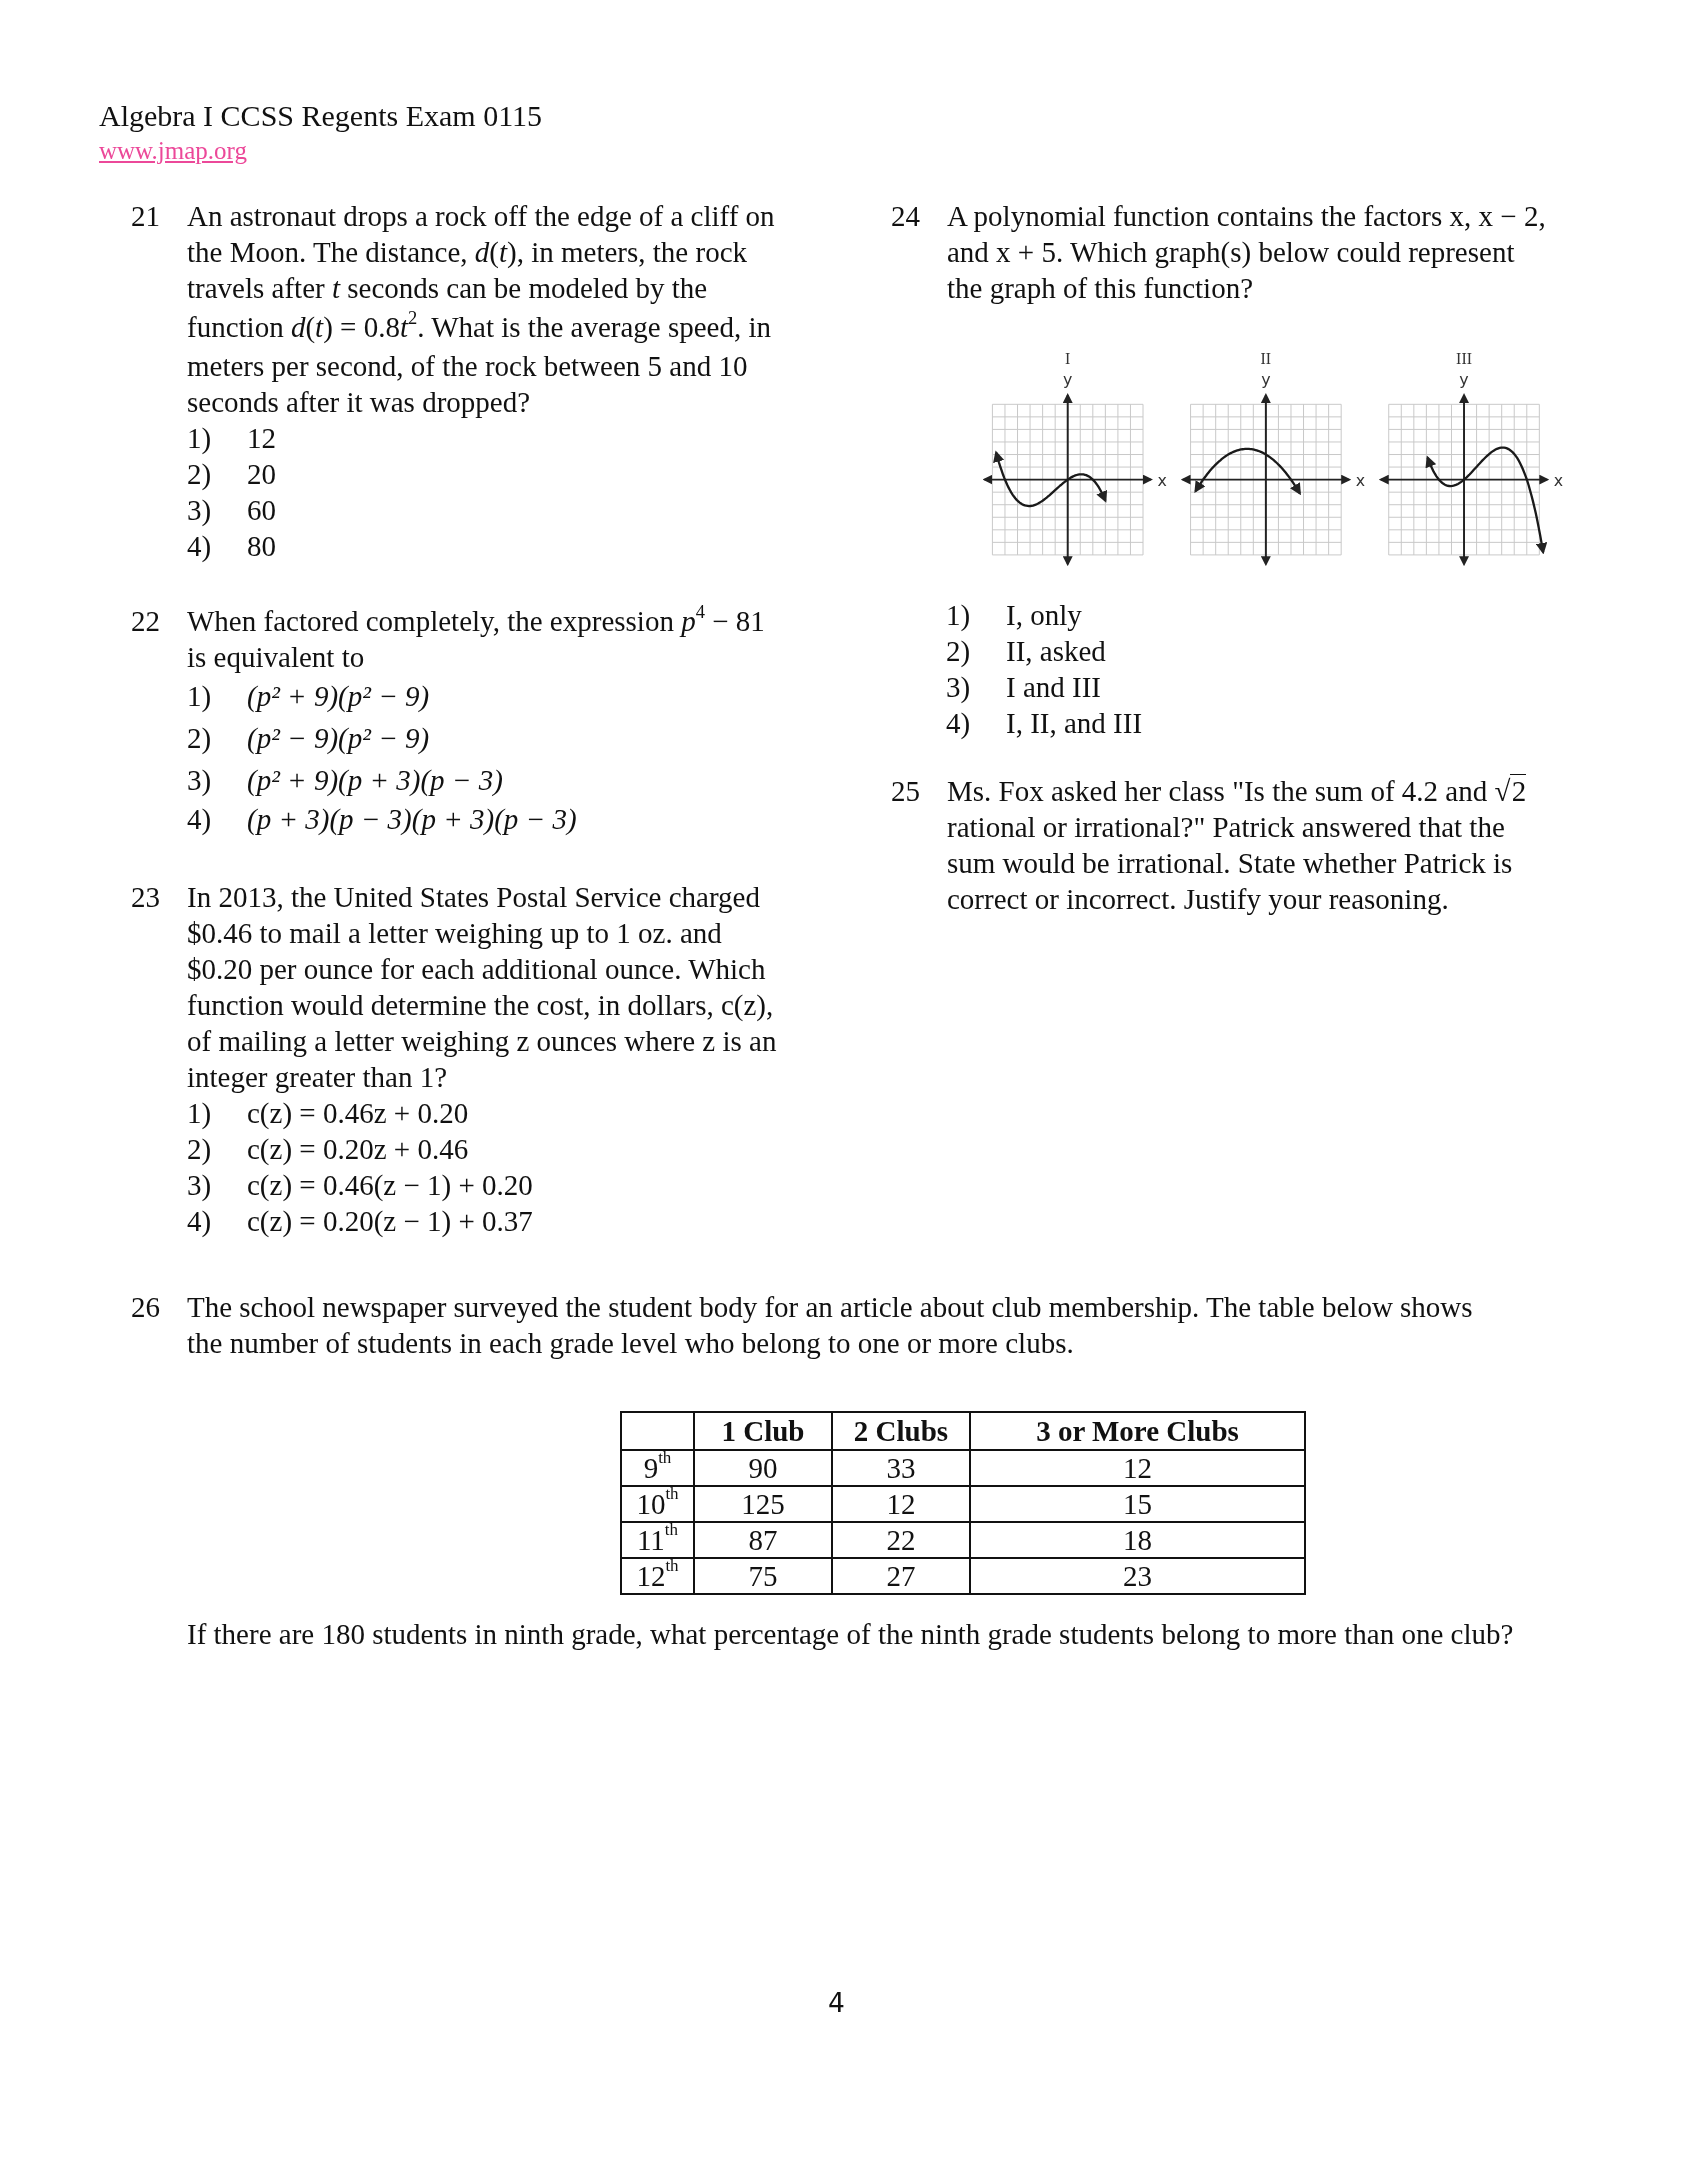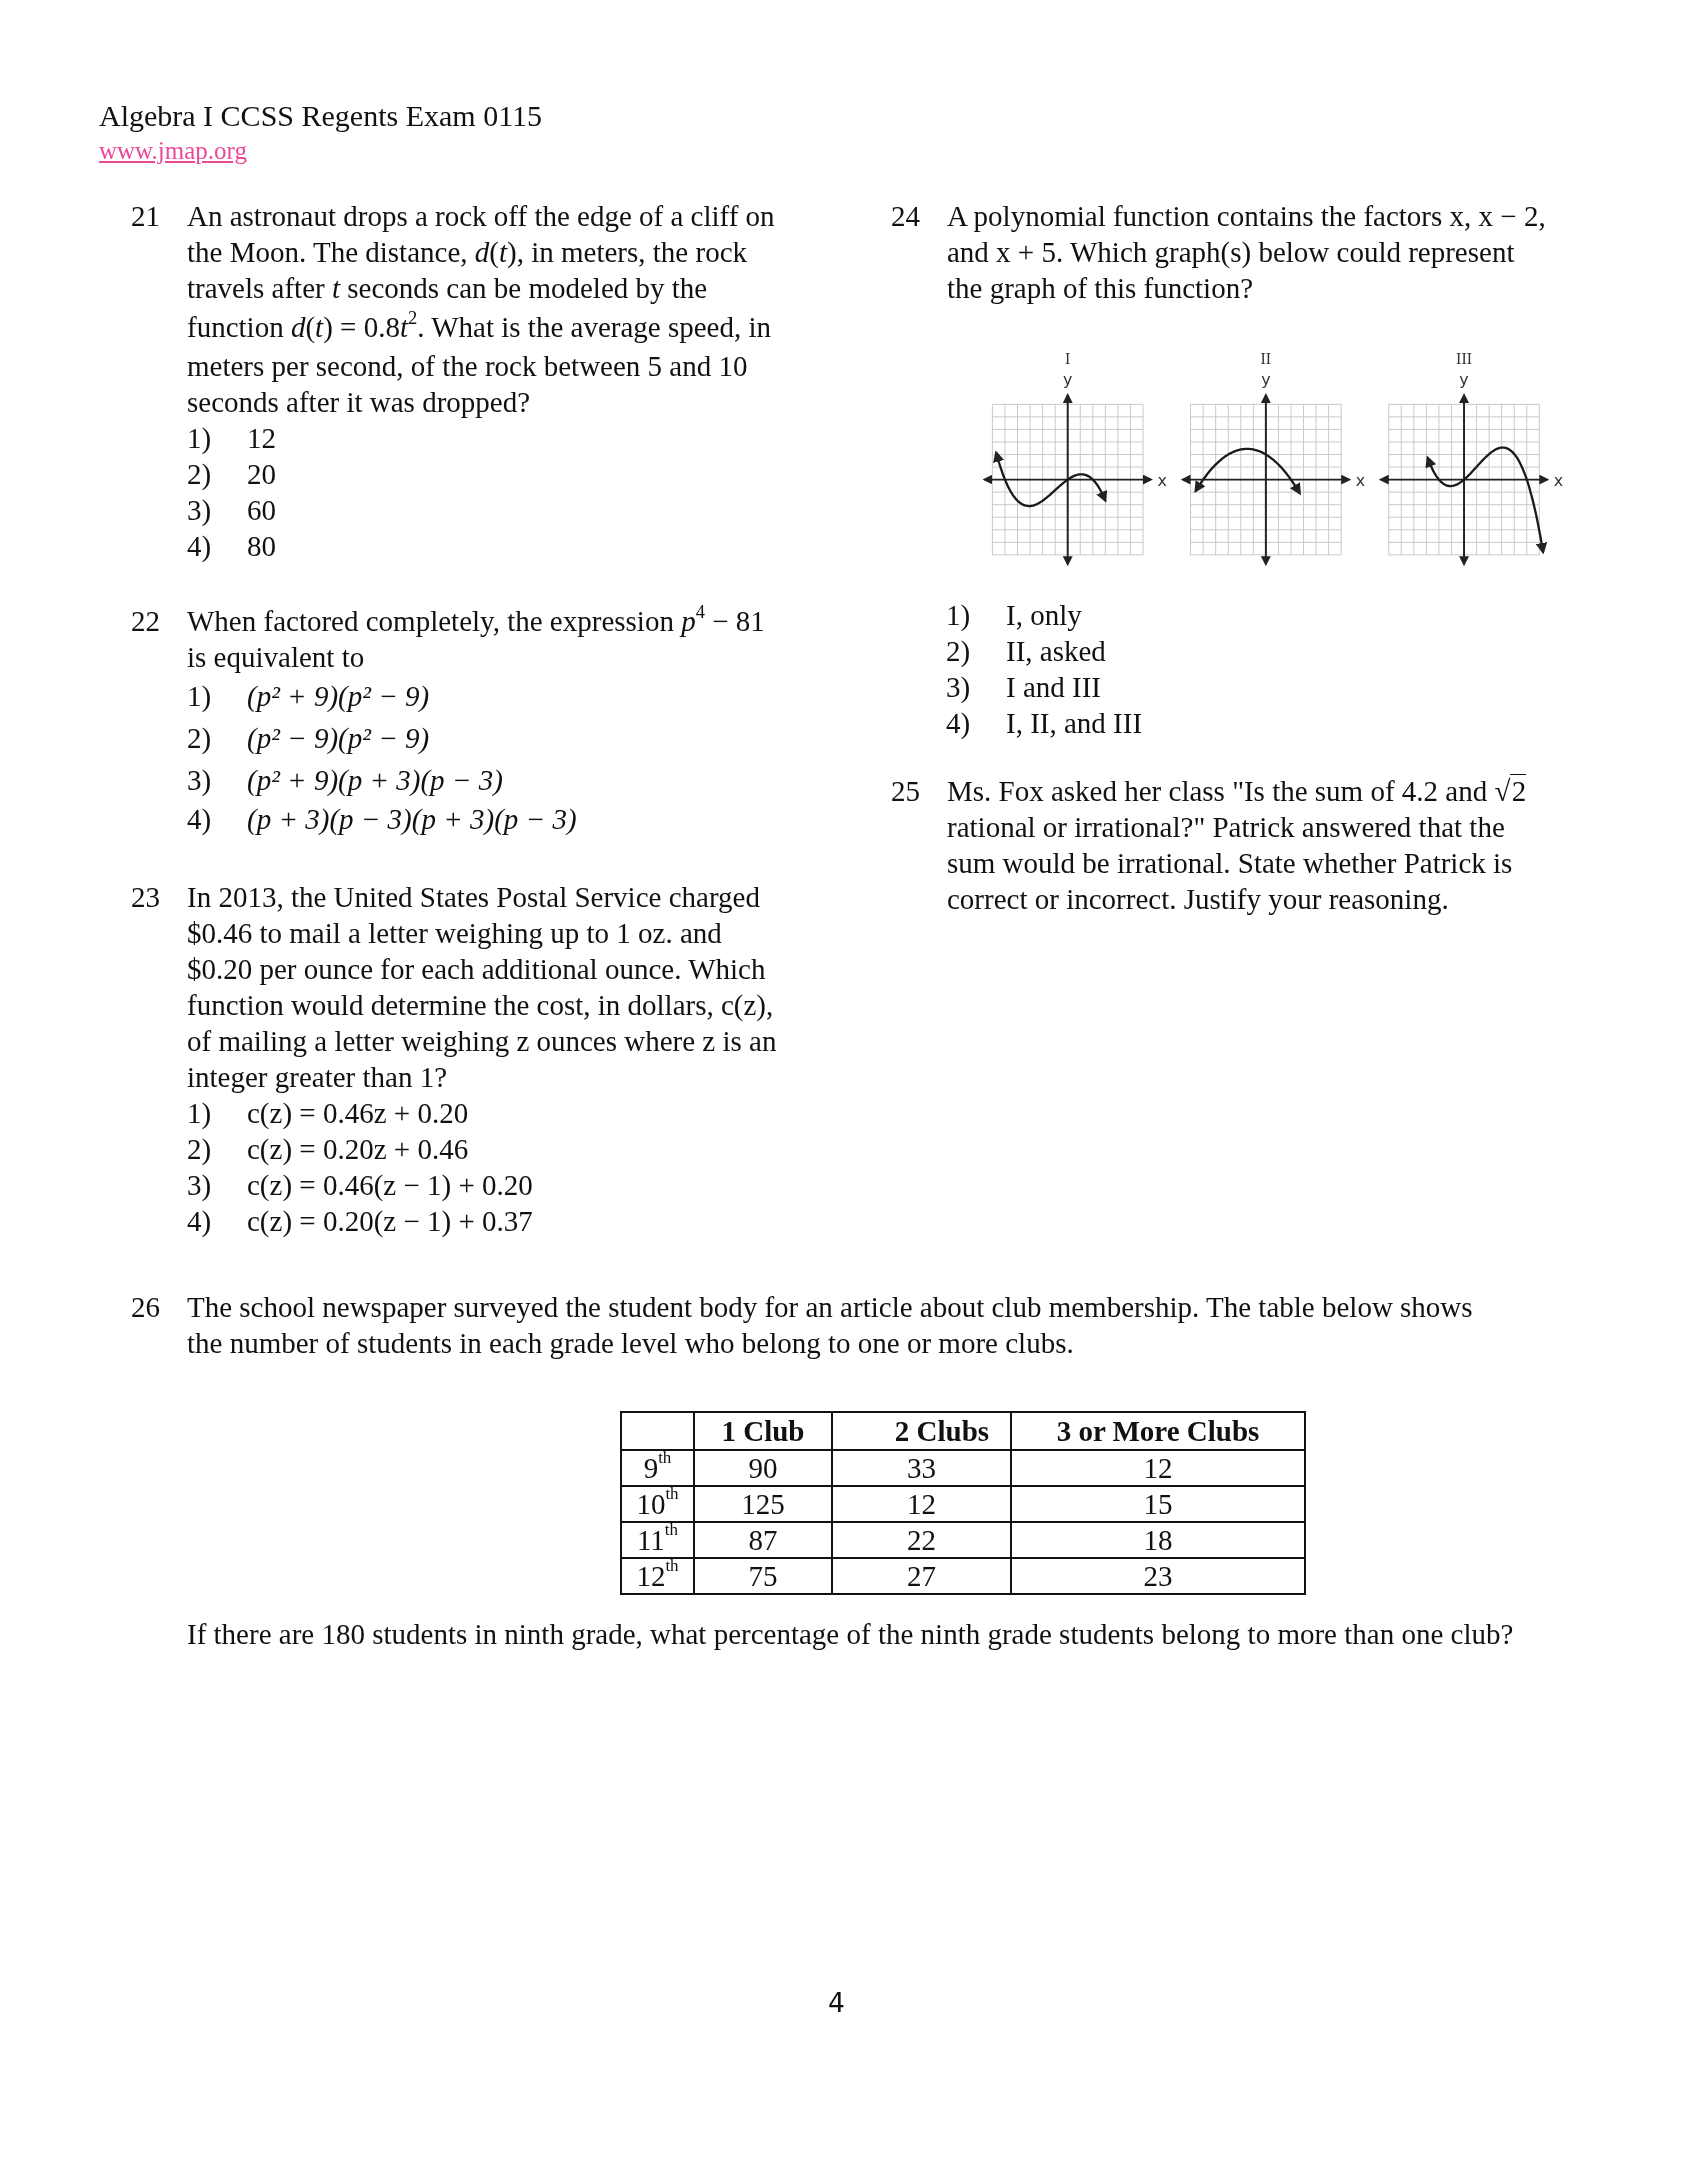--- a/index.html
+++ b/index.html
@@ -33,21 +33,21 @@
   table.clubs {
     position: absolute; left: 584px; top: 1411px; width: 686px;
     border-collapse: collapse; font-size: 29px; margin-left: 36px;
   }
   table.clubs td, table.clubs th {
     border: 2px solid #111; text-align: center; height: 34px; padding: 0; line-height: 33px;
   }
   table.clubs th { font-weight: bold; height: 36px; }
   table.clubs .c0 { width: 71px; }
   table.clubs .c1 { width: 136px; }
-  table.clubs .c2 { width: 136px; padding-left: 41px; }
+  table.clubs .c2 { width: 136px; }
   table.clubs sup { font-size: 17px; top: -4px; }
 
   .followup { left: 187px; top: 1616px; font-size: 29px; line-height: 36px; white-space: nowrap; }
   .pagenum { left: 828px; top: 1987px; font-size: 26.5px; font-family: "DejaVu Sans", sans-serif; }
 </style>
 </head>
 <body>
 
 <div class="abs hdr-title">Algebra I CCSS Regents Exam 0115</div>
 <a class="abs hdr-link">www.jmap.org</a>

